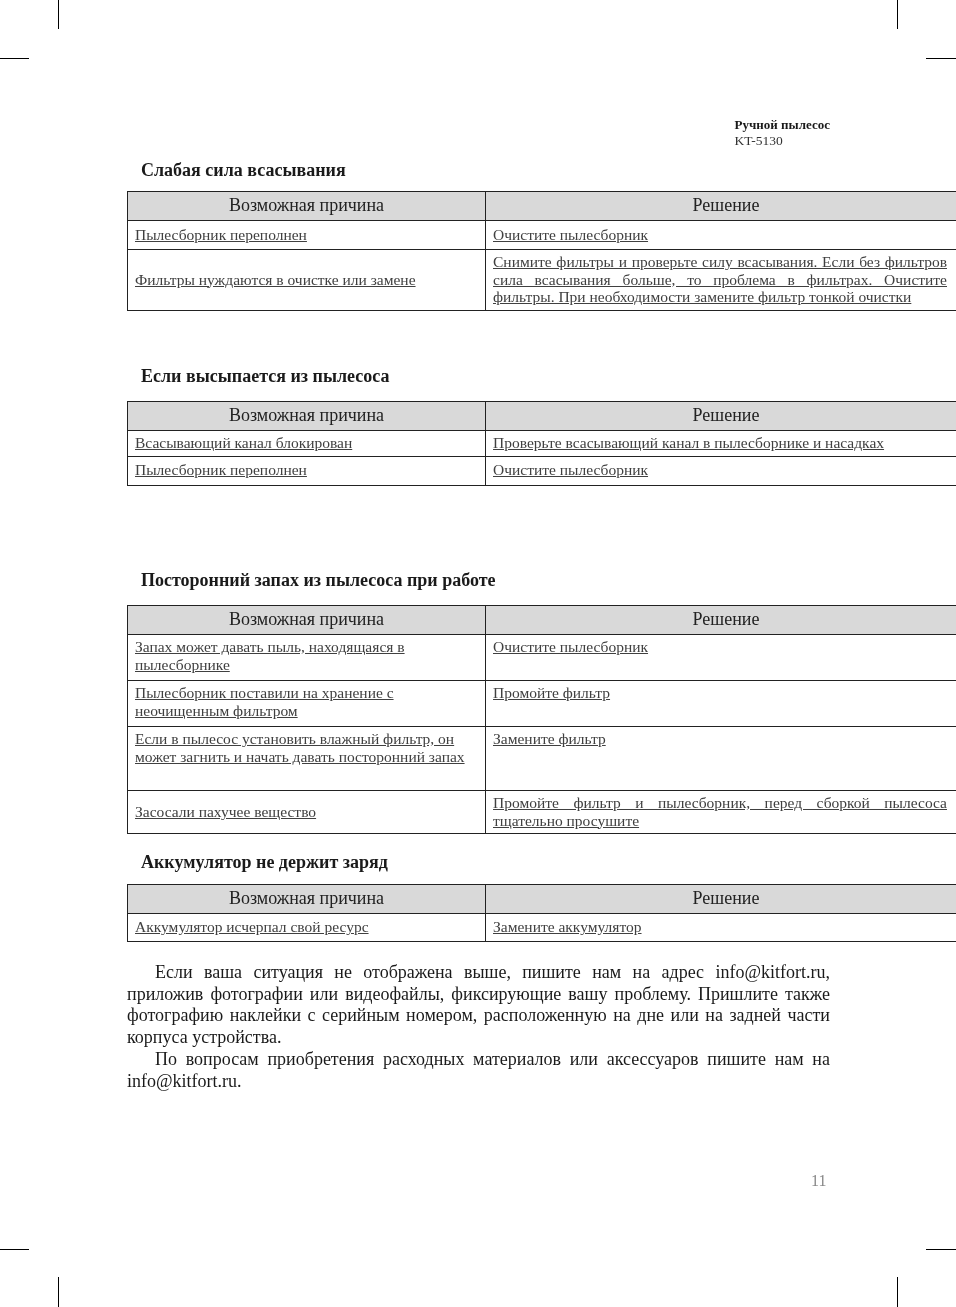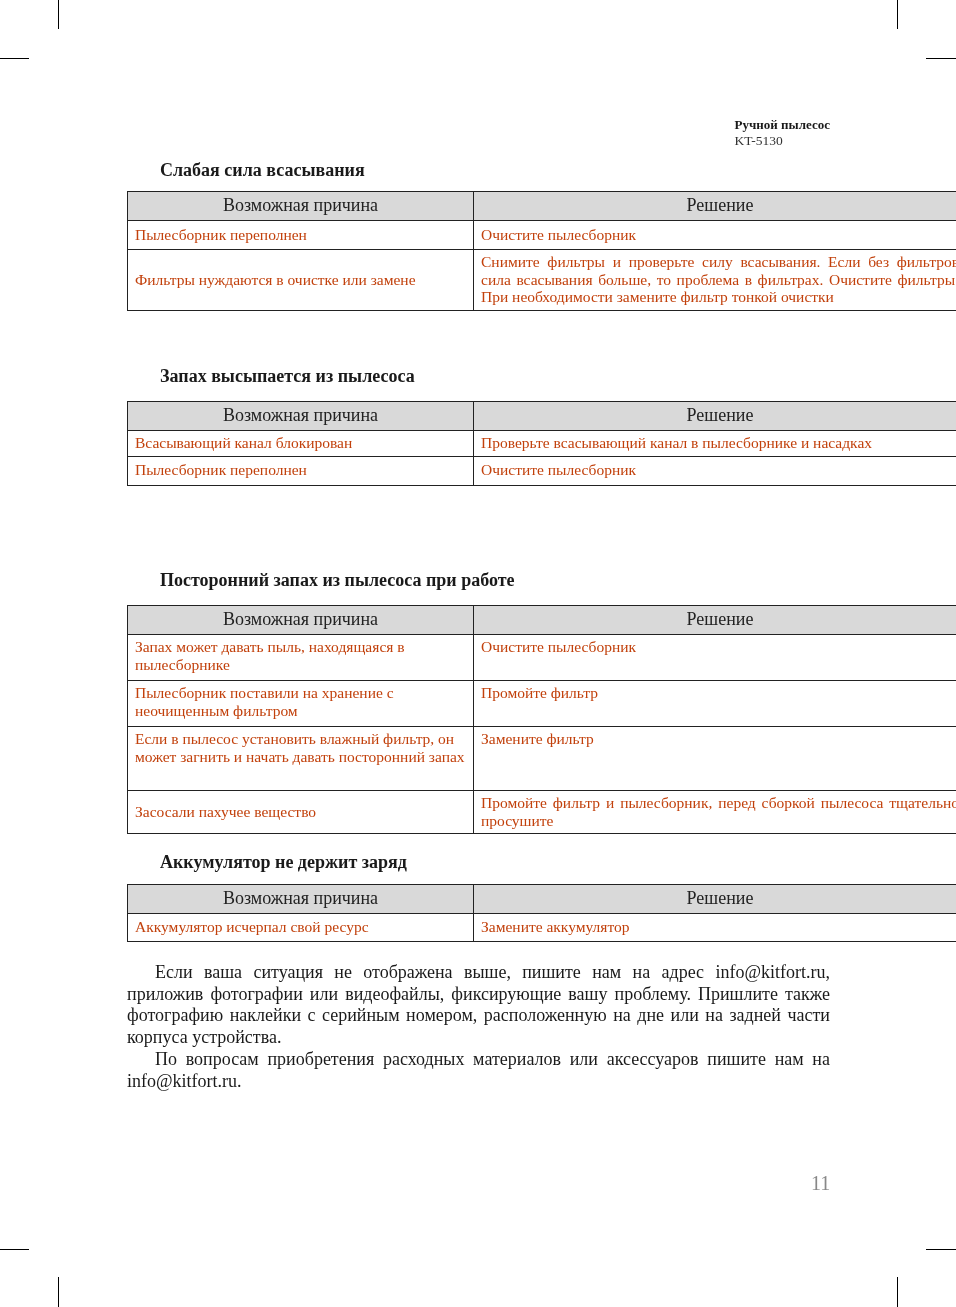--- a/index.html
+++ b/index.html
@@ -2,30 +2,30 @@
 <html><head>
 <meta charset="utf-8">
 <style>
   html, body { margin: 0; padding: 0; background: #ffffff; }
   body { width: 956px; height: 1307px; position: relative; overflow: hidden;
          font-family: "Liberation Serif", "DejaVu Serif", serif; color: #1a1a1a; }
   .crop { position: absolute; background: #000; }
   .header-block { position: absolute; right: 126px; top: 117px; text-align: left; line-height: 16px; }
   .header-title { font-weight: bold; font-size: 13px; }
   .header-model { font-size: 13.5px; color: #333; }
-  .section-title { position: absolute; left: 160px; font-weight: bold; font-size: 18px; }
+  .section-title { position: absolute; left: 141px; font-weight: bold; font-size: 18px; }
   table.ts { position: absolute; left: 127px; width: 840px; border-collapse: collapse; font-size: 15.5px; line-height: 17.5px; }
   table.ts th { background: #d9d9d9; font-weight: normal; font-size: 18px; height: 28px; padding: 0; border: 1px solid #222; text-align: center; color: #222; }
-  table.ts td { border: 1px solid #222; padding: 3px 7px 4px 7px; vertical-align: top; color: #c2410c; }
+  table.ts td { border: 1px solid #222; padding: 3px 19px 4px 7px; vertical-align: top; color: #404040; text-decoration: underline; }
   table.ts td.c1 { width: 331px; }
   table.ts td.mid { vertical-align: middle; }
   td.just { text-align: justify; }
   .body-text { position: absolute; left: 127px; width: 703px; font-size: 18px; line-height: 21.7px; text-align: justify; color: #1a1a1a; }
   .body-text p { margin: 0; text-indent: 28px; }
-  .page-num { position: absolute; left: 811px; top: 1172px; font-size: 20px; color: #888; }
+  .page-num { position: absolute; left: 811px; top: 1172px; font-size: 16px; color: #888; }
 </style>
 </head>
 <body>
 
 <div class="crop" style="left:58px;top:0;width:1px;height:29px;"></div>
 <div class="crop" style="left:0;top:58px;width:29px;height:1px;"></div>
 <div class="crop" style="left:897px;top:0;width:1px;height:29px;"></div>
 <div class="crop" style="left:926px;top:58px;width:30px;height:1px;"></div>
 <div class="crop" style="left:58px;top:1277px;width:1px;height:30px;"></div>
 <div class="crop" style="left:0;top:1249px;width:29px;height:1px;"></div>
@@ -48,21 +48,21 @@
     <td class="c1 mid">Пылесборник переполнен</td>
     <td class="mid">Очистите пылесборник</td>
   </tr>
   <tr>
     <td class="c1 mid">Фильтры нуждаются в очистке или замене</td>
     <td class="just" style="hyphens:auto;margin-left:20px;" lang="ru">Снимите фильтры и проверьте силу всасывания. Если без фильтров сила всасывания больше, то проблема в фильтрах. Очистите фильтры. При необходимости замените фильтр тонкой очистки</td>
   </tr>
 </tbody>
   </table>
 
-<div class="section-title" style="top:366px;">Запах высыпается из пылесоса</div>
+<div class="section-title" style="top:366px;">Если высыпается из пылесоса</div>
 <table class="ts" style="top:401px;">
   <tbody>
       <tr>
     <th>Возможная причина</th>
     <th>Решение</th>
   </tr>
   <tr>
     <td class="c1 mid">Всасывающий канал блокирован</td>
     <td>Проверьте всасывающий канал в пылесборнике и насадках</td>
   </tr>

